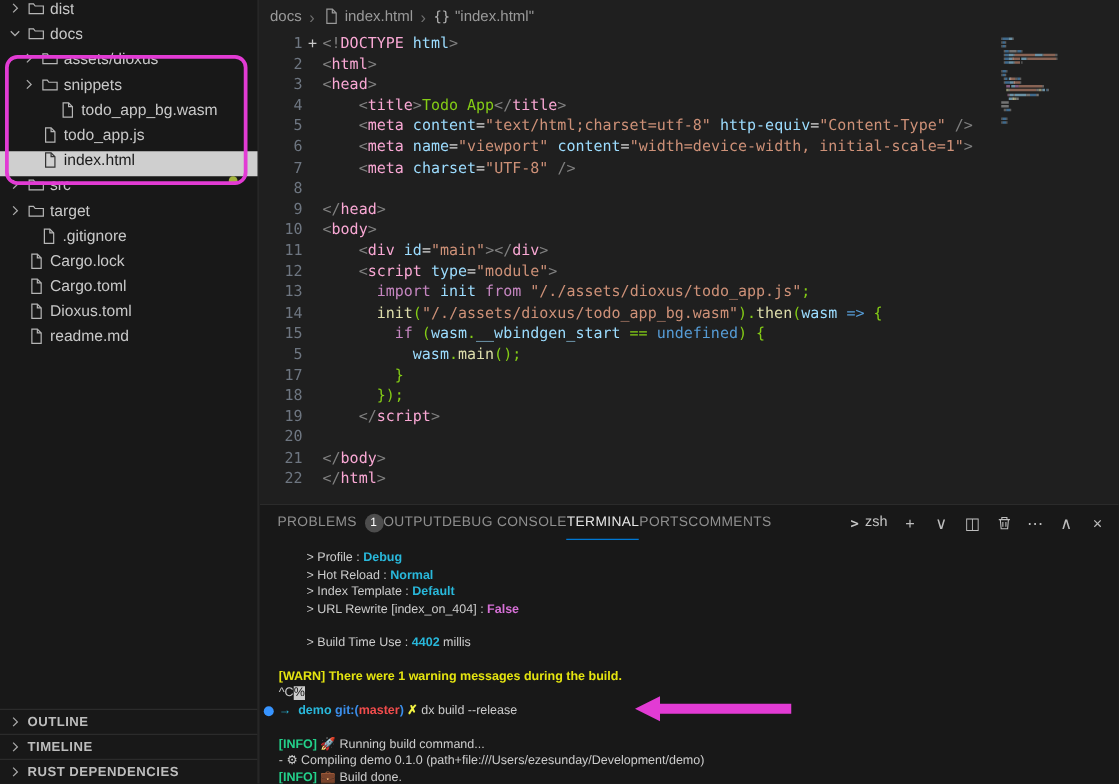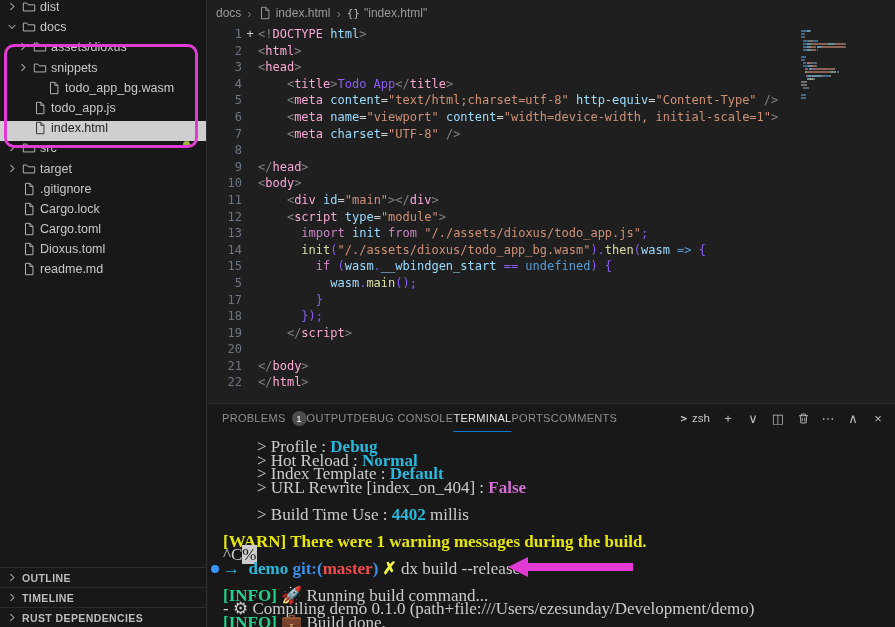--- a/index.html
+++ b/index.html
@@ -26,35 +26,35 @@
   .crumb{display:flex;align-items:center;gap:4px;cursor:pointer}
   .crumb .ficon{color:#9a9a9a}
   .crumb-sep{color:#6f6f6f;font-size:13px}
   .braces{font-family:"DejaVu Sans Mono",monospace;color:#b5b5b5;font-size:11px}
   .editor{position:absolute;top:26px;left:0;right:0;bottom:0;font-family:"DejaVu Sans Mono",monospace;font-size:12px;line-height:16.6px;color:#d4d4d4}
   .cl{display:flex;white-space:pre;height:16.6px}
   .ln{width:34px;flex:none;text-align:right;color:#6e7681}
   .lmark{width:16px;flex:none;text-align:center;color:#c8c8c8}
   .s-punc{color:#808080}.s-tag{color:#f9a8d4}.s-attr{color:#9cdcfe}.s-str{color:#ce9178}
   .s-kw{color:#c586c0}.s-var{color:#9cdcfe}.s-fn{color:#dcdcaa}.s-const{color:#569cd6}
-  .s-op{color:#d4d4d4}.s-w{color:#8b5cf6}
+  .s-op{color:#d4d4d4}.s-w{color:#84cc16}
   .minimap{position:absolute;top:30px;right:12px;width:82px}
   .mrow{height:2px;margin-bottom:1.2px;white-space:nowrap;font-size:0}
 
   
   .panel{position:absolute;left:208px;top:403px;right:0;bottom:0;background:#181818;border-top:1px solid #2b2b2b}
   .ptabs{height:28px;display:flex;align-items:center;padding:0 10px 0 14px;font-size:11px;color:#8f8f8f}
   .ptab{display:flex;align-items:center;gap:6px;height:100%;cursor:pointer;letter-spacing:.3px}
   .ptab.active{color:#e7e7e7;box-shadow:inset 0 -1px 0 #0078d4}
   .badge{background:#4d4d4d;color:#fff;border-radius:50%;min-width:15px;height:15px;display:flex;align-items:center;justify-content:center;font-size:9.5px}
   .pright{margin-left:auto;display:flex;align-items:center;gap:11px;color:#bdbdbd}
   .shell{display:flex;align-items:center;gap:5px;font-size:11.5px;cursor:pointer;color:#c6c6c6}
   .shell-caret{font-family:"DejaVu Sans Mono",monospace;font-weight:700;font-size:11px}
   .icon-btn{display:flex;align-items:center;justify-content:center;font-size:13px;cursor:pointer;color:#bdbdbd;min-width:14px}
-  .terminal{position:absolute;top:28px;left:0;right:0;bottom:0;padding:8px 0 0 15px;font-family:Liberation Serif, serif;font-size:17px;line-height:13.5px;color:#cccccc;white-space:pre;overflow:hidden}
+  .terminal{position:absolute;top:28px;left:0;right:0;bottom:0;padding:8px 0 0 15px;font-family:Liberation Sans, sans-serif;font-size:10px;line-height:13.5px;color:#cccccc;white-space:pre;overflow:hidden}
   .trow{height:13.5px;position:relative}
   .t-w{color:#cccccc}
   .t-cy{color:#29b8db;font-weight:700}
   .t-mag{color:#d670d6;font-weight:700}
   .t-yel{color:#e5e510;font-weight:700}
   .t-yel2{color:#f5f543;font-weight:700}
   .t-blu{color:#3b8eea;font-weight:700}
   .t-red{color:#f14c4c;font-weight:700}
   .t-grn{color:#23d18b;font-weight:700}
   .t-inv{background:#cccccc;color:#181818}
@@ -170,21 +170,21 @@
               <path d="M6 3.5L10.5 8 6 12.5" fill="none" stroke="currentColor" stroke-width="1.4"></path>
             </svg>
           </span>
           <span class="ficon">
             <svg viewBox="0 0 16 16" width="14" height="14">
               <path d="M1.5 3.5h4l1.5 2h7.5v7h-13z" fill="none" stroke="currentColor" stroke-width="1.1"></path>
             </svg>
           </span>
           <span class="tlabel">target</span>
         </div>
-        <div class="tree-row" style="padding-left: 6px;">
+        <div class="tree-row" style="padding-left: 16px;">
           <span class="chev"></span>
           <span class="ficon">
             <svg viewBox="0 0 16 16" width="14" height="14">
               <path d="M4 1.5h5l3.5 3.5v9.5H4z" fill="none" stroke="currentColor" stroke-width="1.1"></path>
               <path d="M9 1.5V5h3.5" fill="none" stroke="currentColor" stroke-width="1.1"></path>
             </svg>
           </span>
           <span class="tlabel">.gitignore</span>
         </div>
         <div class="tree-row" style="padding-left: 6px;">

